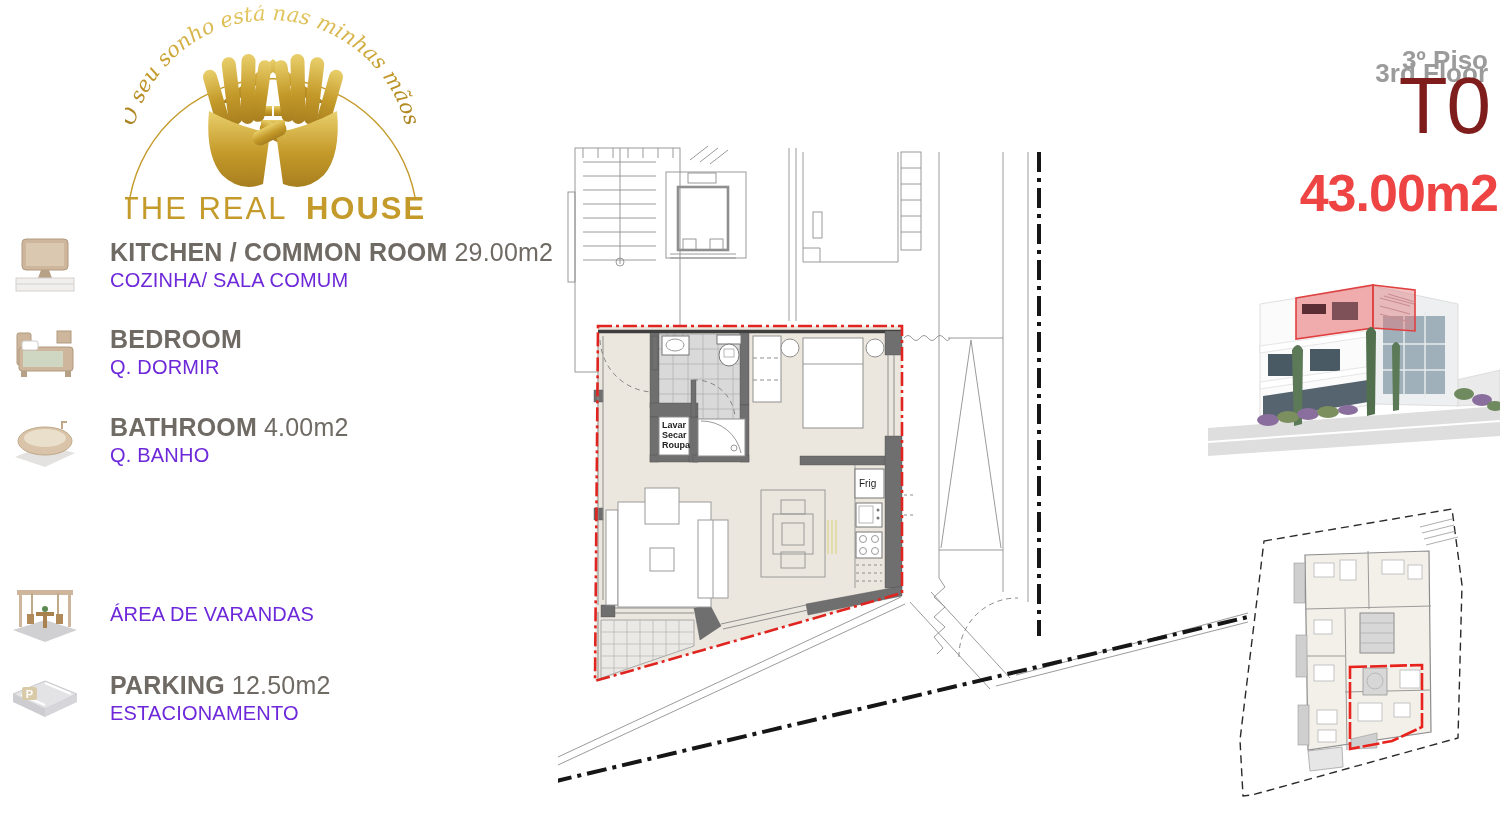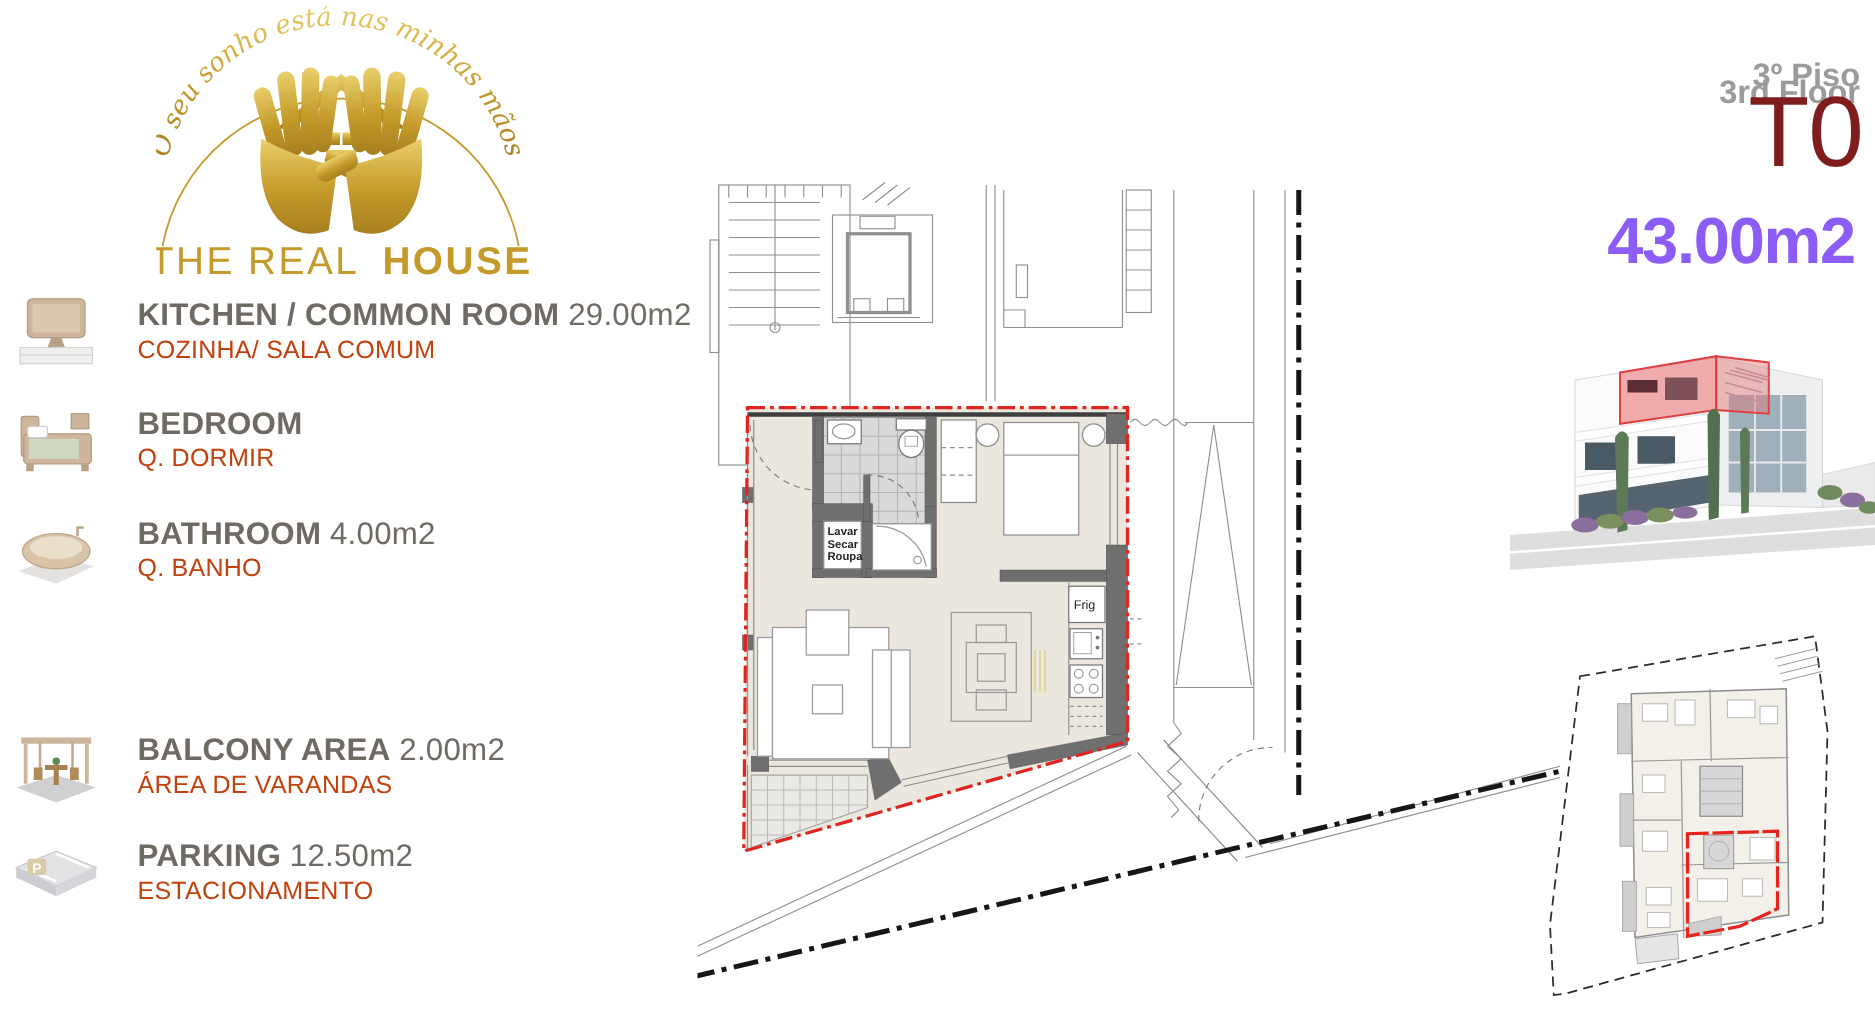--- a/index.html
+++ b/index.html
@@ -5,28 +5,28 @@
   html,body{margin:0;padding:0;background:#fff;}
   #stage{position:relative;width:1500px;height:821px;background:#fff;overflow:hidden;
          font-family:"Liberation Sans",sans-serif;}
   
   #logo{position:absolute;left:125px;top:5px;width:300px;height:235px;}
   .leg-item{position:absolute;left:8px;display:flex;align-items:center;gap:28px;height:66px;}
   .leg-icon{width:74px;height:64px;flex:0 0 74px;display:flex;align-items:center;justify-content:center;}
   .leg-title{font-size:25px;color:#6f6a64;line-height:1.08;letter-spacing:.2px;}
   .leg-title .t{font-weight:700;}
   .leg-title .v{font-weight:400;margin-left:7px;}
-  .leg-sub{font-size:20px;color:#c2410c;margin-top:3px;letter-spacing:.2px;}
+  .leg-sub{font-size:20px;color:#6d28d9;margin-top:3px;letter-spacing:.2px;}
   
   .floor-lbl{position:absolute;right:12px;width:300px;text-align:right;color:#9b9b9b;
              font-weight:700;font-size:26px;}
   #floor-en{top:12px;margin-top:46px;} #floor-pt{top:45px;}
   #unit-type{position:absolute;right:10px;top:60px;width:300px;text-align:right;color:#7f1d1d;
              font-size:80px;font-weight:400;letter-spacing:-1px;}
-  #unit-area{position:absolute;right:16px;top:163px;width:360px;text-align:right;color:#8b5cf6;
+  #unit-area{position:absolute;right:2px;top:163px;width:360px;text-align:right;color:#ef4444;
              font-size:52px;font-weight:700;letter-spacing:-1px;}
   #building{position:absolute;left:1208px;top:254px;width:292px;height:206px;}
   #siteplan{position:absolute;left:1222px;top:505px;width:272px;height:316px;}
   #floorplan{position:absolute;left:558px;top:140px;width:690px;height:681px;}
   
   .ln{stroke:#8f8f8f;stroke-width:.9;fill:none;}
   .ln2{stroke:#9a9a9a;stroke-width:1;fill:#ffffff;}
   .lnf{stroke:#9a9a9a;stroke-width:1;fill:none;}
   .wall{fill:#6f6f6f;stroke:#4f4f4f;stroke-width:.4;}
   .dasharc{stroke:#7a7a7a;stroke-width:.9;fill:none;stroke-dasharray:5 4;}
@@ -137,21 +137,20 @@
         <rect x="22" y="11" width="2" height="24" fill="#c0a988"></rect>
           <rect x="48" y="11" width="2" height="24" fill="#c0a988"></rect>
         <rect x="27" y="30" width="18" height="4" fill="#a9814f"></rect>
           <rect x="34" y="34" width="4" height="12" fill="#a9814f"></rect>
         <rect x="18" y="32" width="7" height="10" fill="#b08a58"></rect>
           <rect x="47" y="32" width="7" height="10" fill="#b08a58"></rect>
         <circle cx="36" cy="27" r="3" fill="#5d8a52"></circle>
       </svg>
     </span>
     <div class="leg-text">
-      <div class="leg-title"><span class="t">BALCONY AREA</span><span class="v">2.00m2</span></div>
       <div class="leg-sub">ÁREA DE VARANDAS</div>
     </div>
   </div>
 
   <div class="leg-item" style="top:665px">
     <span class="leg-icon">
       <svg viewBox="0 0 72 62" width="72" height="62">
         <polygon points="36,14 68,27 36,42 4,27" fill="#e3e3e6" stroke="#c9c9cd"></polygon>
         <polygon points="4,27 36,42 36,50 4,35" fill="#cdcdd1"></polygon>
         <polygon points="36,42 68,27 68,35 36,50" fill="#d6d6da"></polygon>

